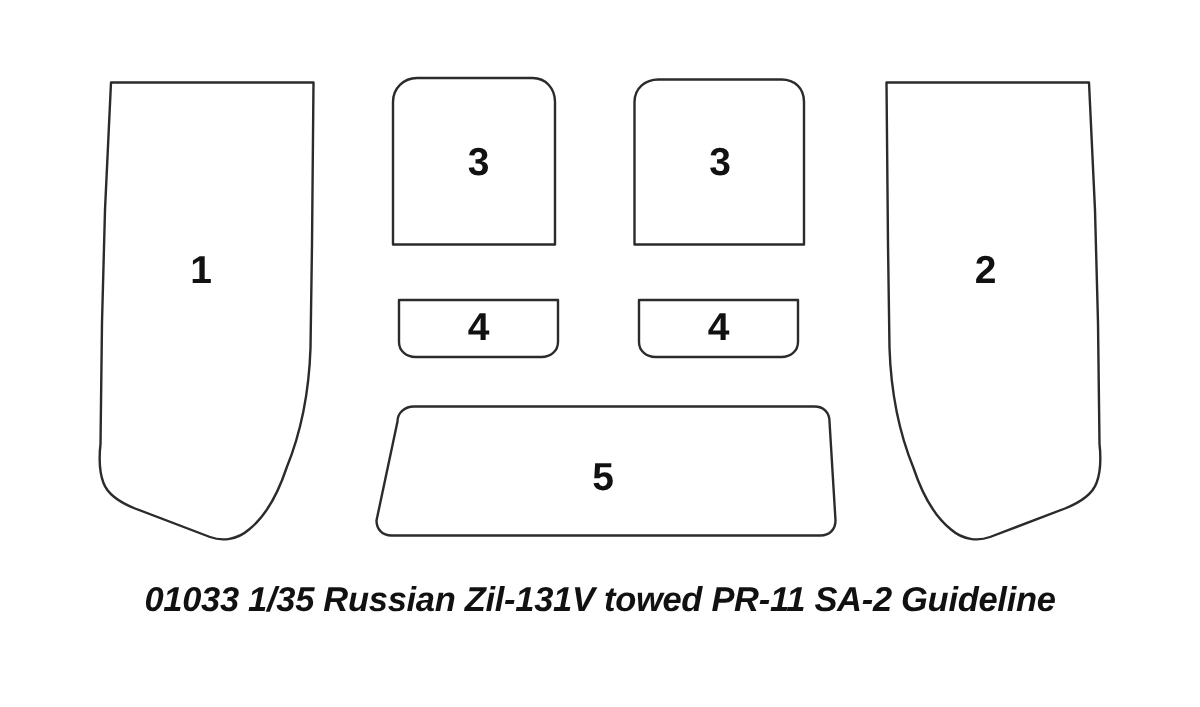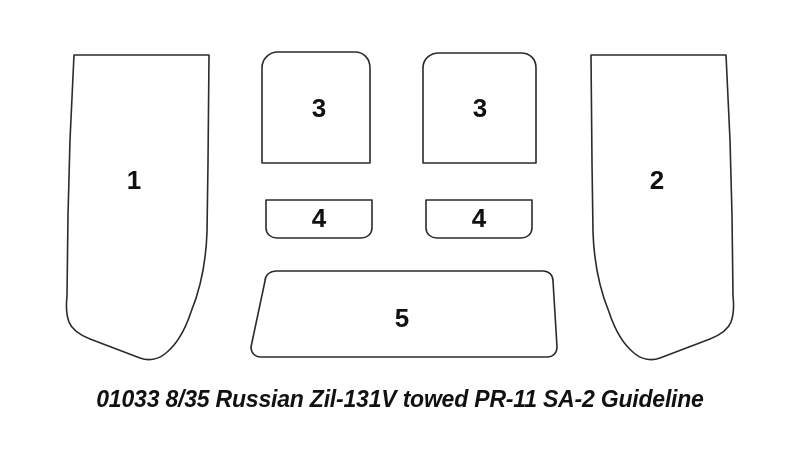--- a/index.html
+++ b/index.html
@@ -88,15 +88,15 @@
     <g>
       <path class="part-outline" d="M 426 200 L 532 200 L 532 228 C 532 234 527 238 521 238 L 437 238 C 431 238 426 234 426 228 Z"></path>
       <text class="part-number" y="220" x="479">4</text>
     </g>
     <g>
       <path class="part-outline" d="M 265 281 C 265 275 270 271 276 271 L 543 271 C 549 271 553 275 553 281 L 557 347 C 557 353 553 357 547 357 L 261 357 C 255 357 251 353 251 347 Z"></path>
       <text class="part-number" y="320" x="402">5</text>
     </g>
   </svg>
 
-  <div id="caption">01033 8/35 Russian Zil-131V towed PR-11 SA-2 Guideline</div>
+  <div id="caption">01033 1/35 Russian Zil-131V towed PR-11 SA-2 Guideline</div>
 
 </div>
 
 </body></html>

